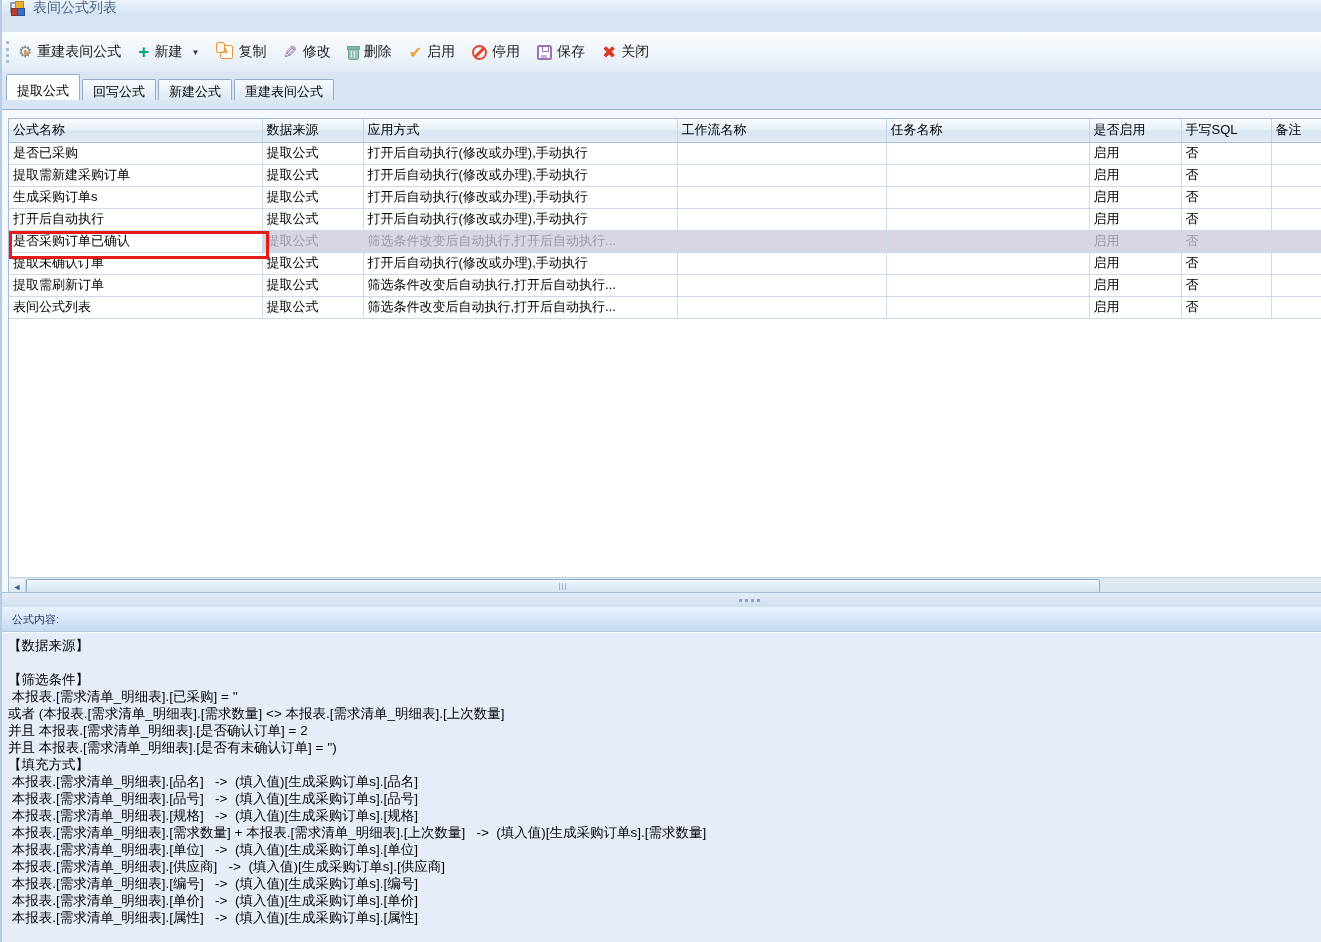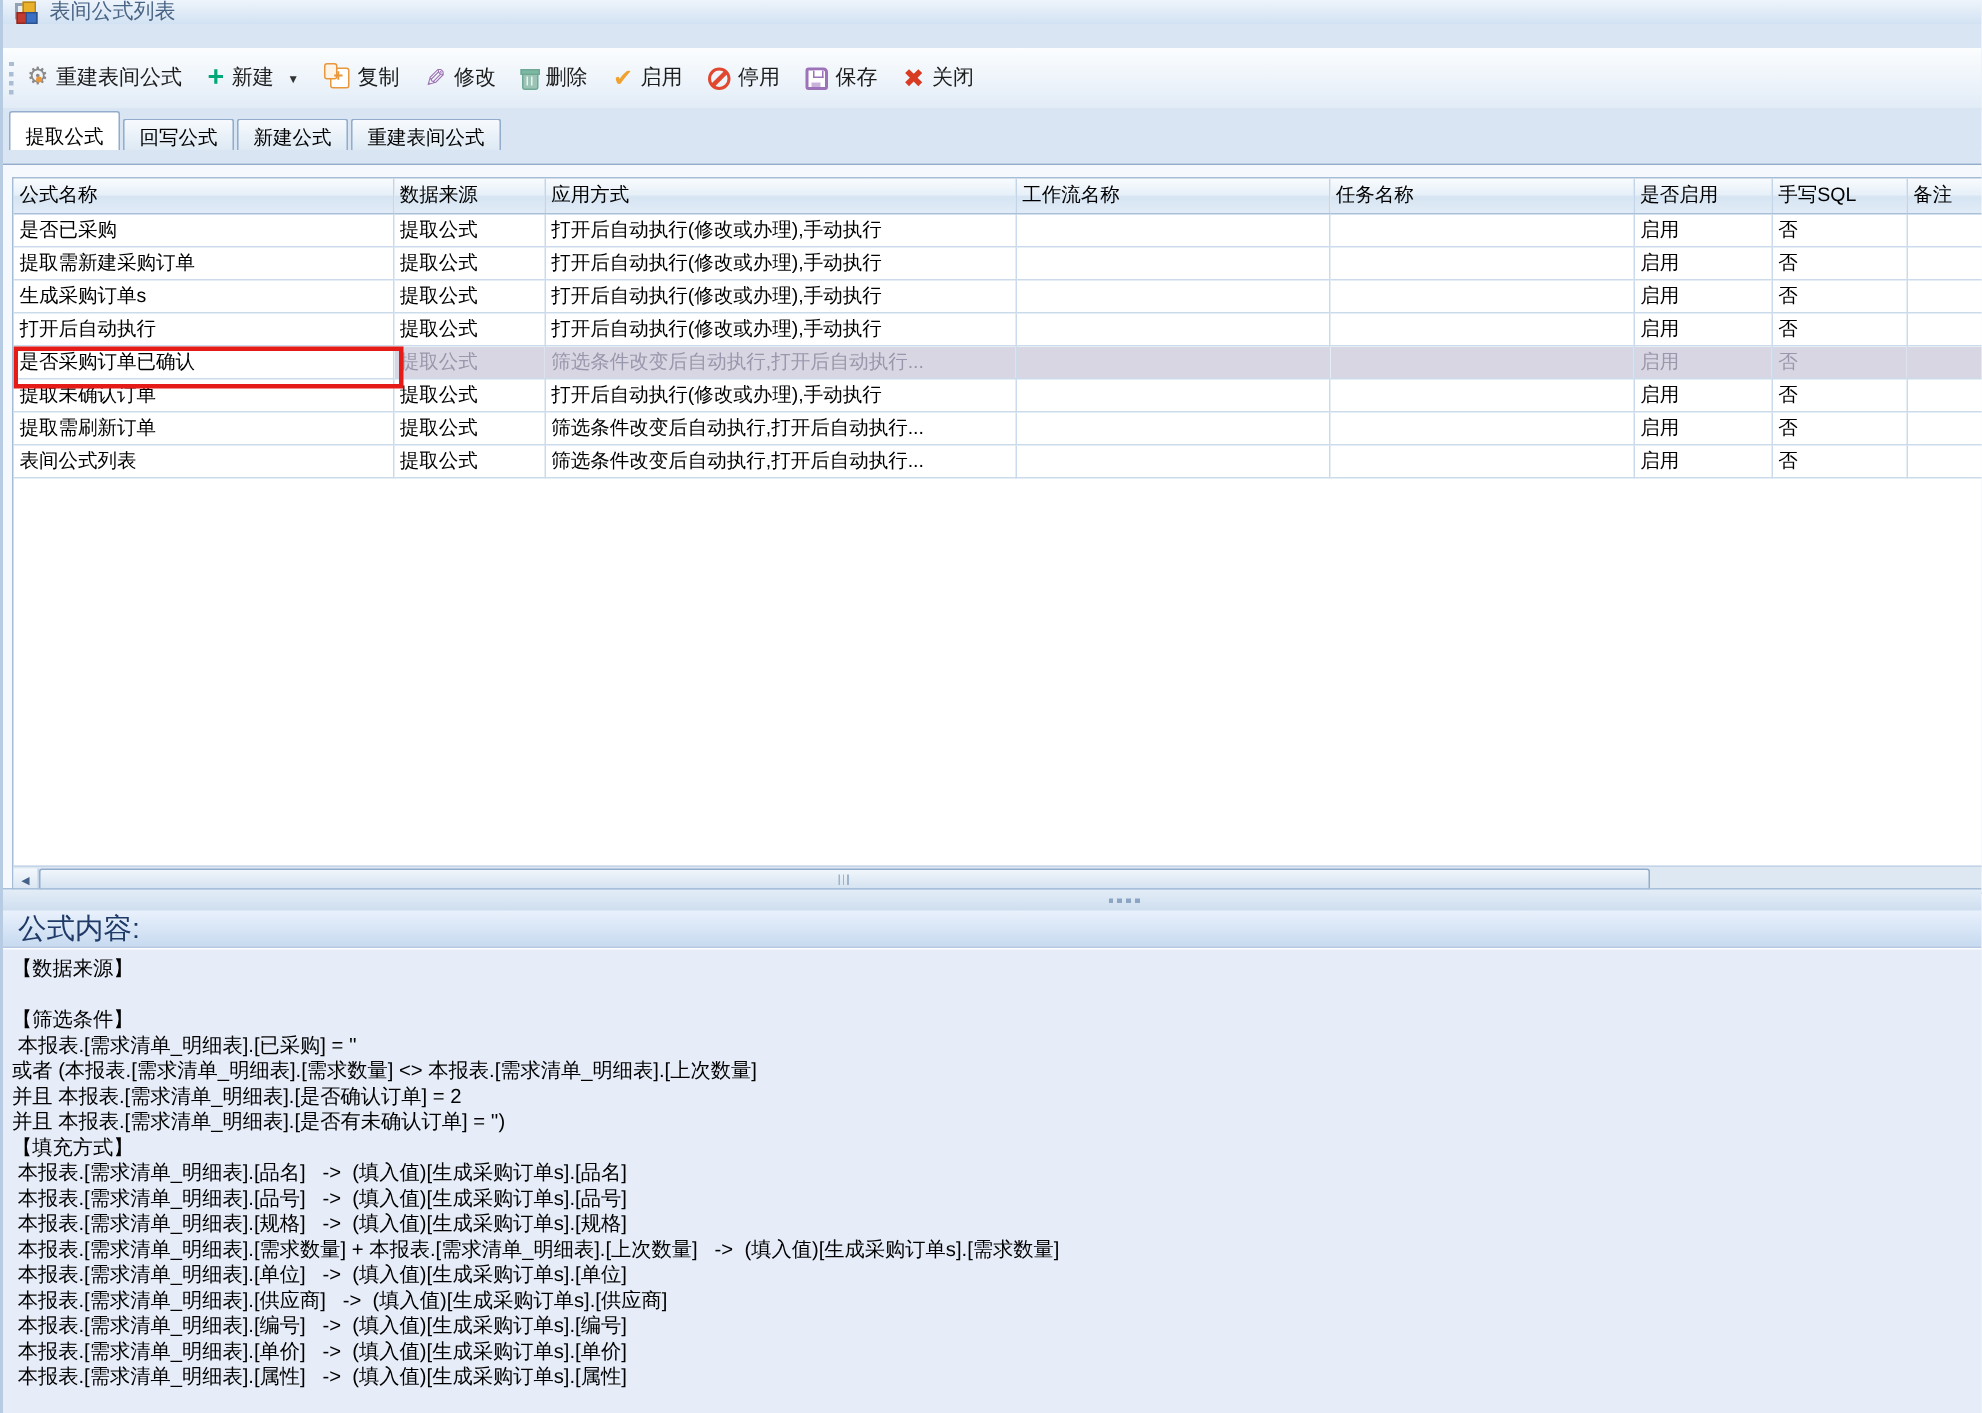--- a/index.html
+++ b/index.html
@@ -60,21 +60,21 @@
   .hs-thumb{width:1072px;height:13px;background:linear-gradient(#f0f6fb,#d3e1f0);border:1px solid #93accb;border-radius:2px;position:relative;}
   .hs-grip{position:absolute;left:50%;top:3px;transform:translateX(-50%);width:8px;height:7px;background:repeating-linear-gradient(90deg,#9fb4cc 0 1px,transparent 1px 3px);}
 
   .annotation{position:absolute;left:0;top:112px;width:260px;height:28px;border:3px solid #e41b17;box-sizing:border-box;z-index:5;}
 
   
   .splitter{position:absolute;top:592px;left:0;right:0;height:15px;background:linear-gradient(#e3edf7,#cdddee);border-top:1px solid #a7bfda;}
   .sp-dots{position:absolute;left:737px;top:6px;width:22px;height:3px;background:repeating-linear-gradient(90deg,#8ba5c3 0 3px,transparent 3px 6px);}
 
   
-  .bp-header{position:absolute;top:607px;left:0;right:0;height:25px;box-sizing:border-box;background:linear-gradient(#e9f1fc,#c7daf0);border-bottom:1px solid #b3c8e0;display:flex;align-items:center;padding-left:10px;font-size:19px;color:#1f3a66;}
+  .bp-header{position:absolute;top:607px;left:0;right:0;height:25px;box-sizing:border-box;background:linear-gradient(#e9f1fc,#c7daf0);border-bottom:1px solid #b3c8e0;display:flex;align-items:center;padding-left:10px;font-size:11px;color:#1f3a66;}
   .bp-body{position:absolute;top:632px;left:0;right:0;bottom:0;background:#e7edf8;border-top:1px solid #fbfdfe;padding:4px 0 0 6px;font-size:13.5px;line-height:17px;white-space:pre;color:#000;overflow:hidden;}
 </style>
 </head>
 <body>
 
 <div class="window">
 
   <div class="titlebar">
     <span class="title-icon">
       <span class="ti-frame"></span>

